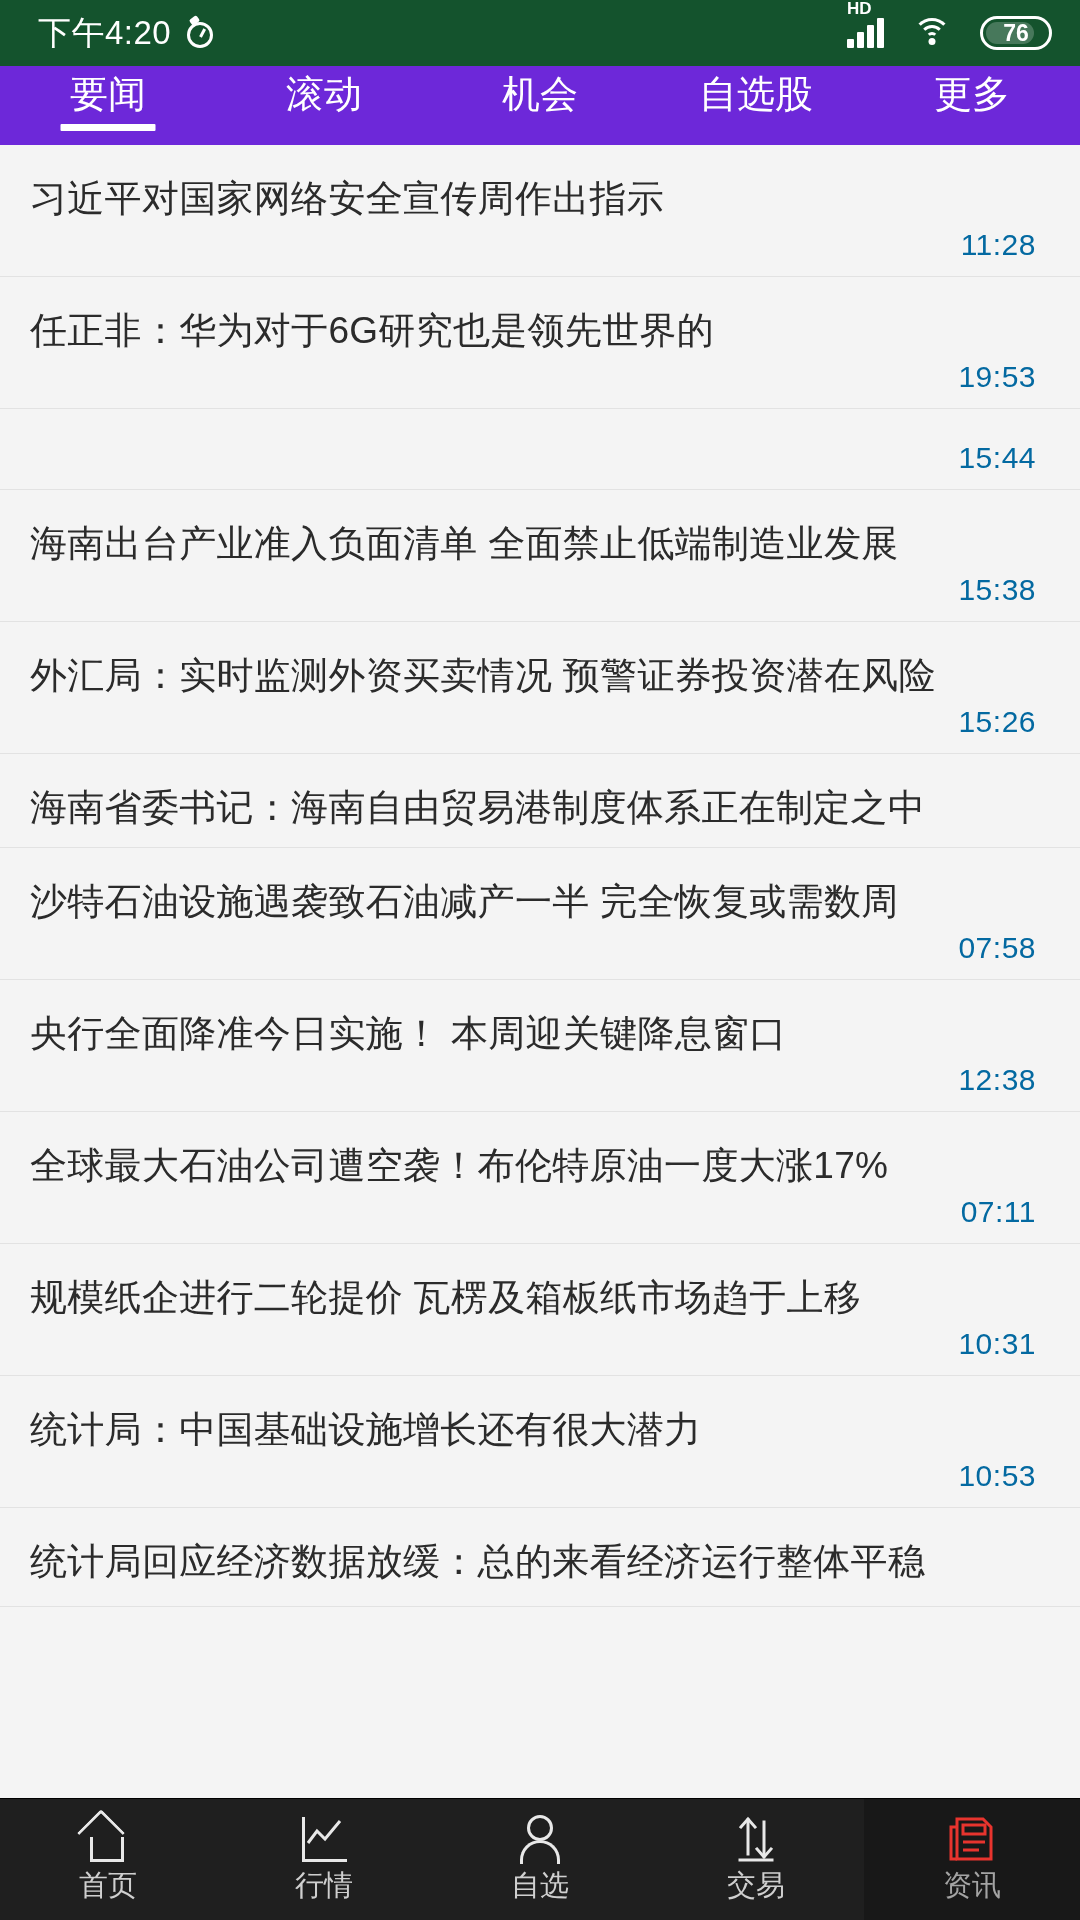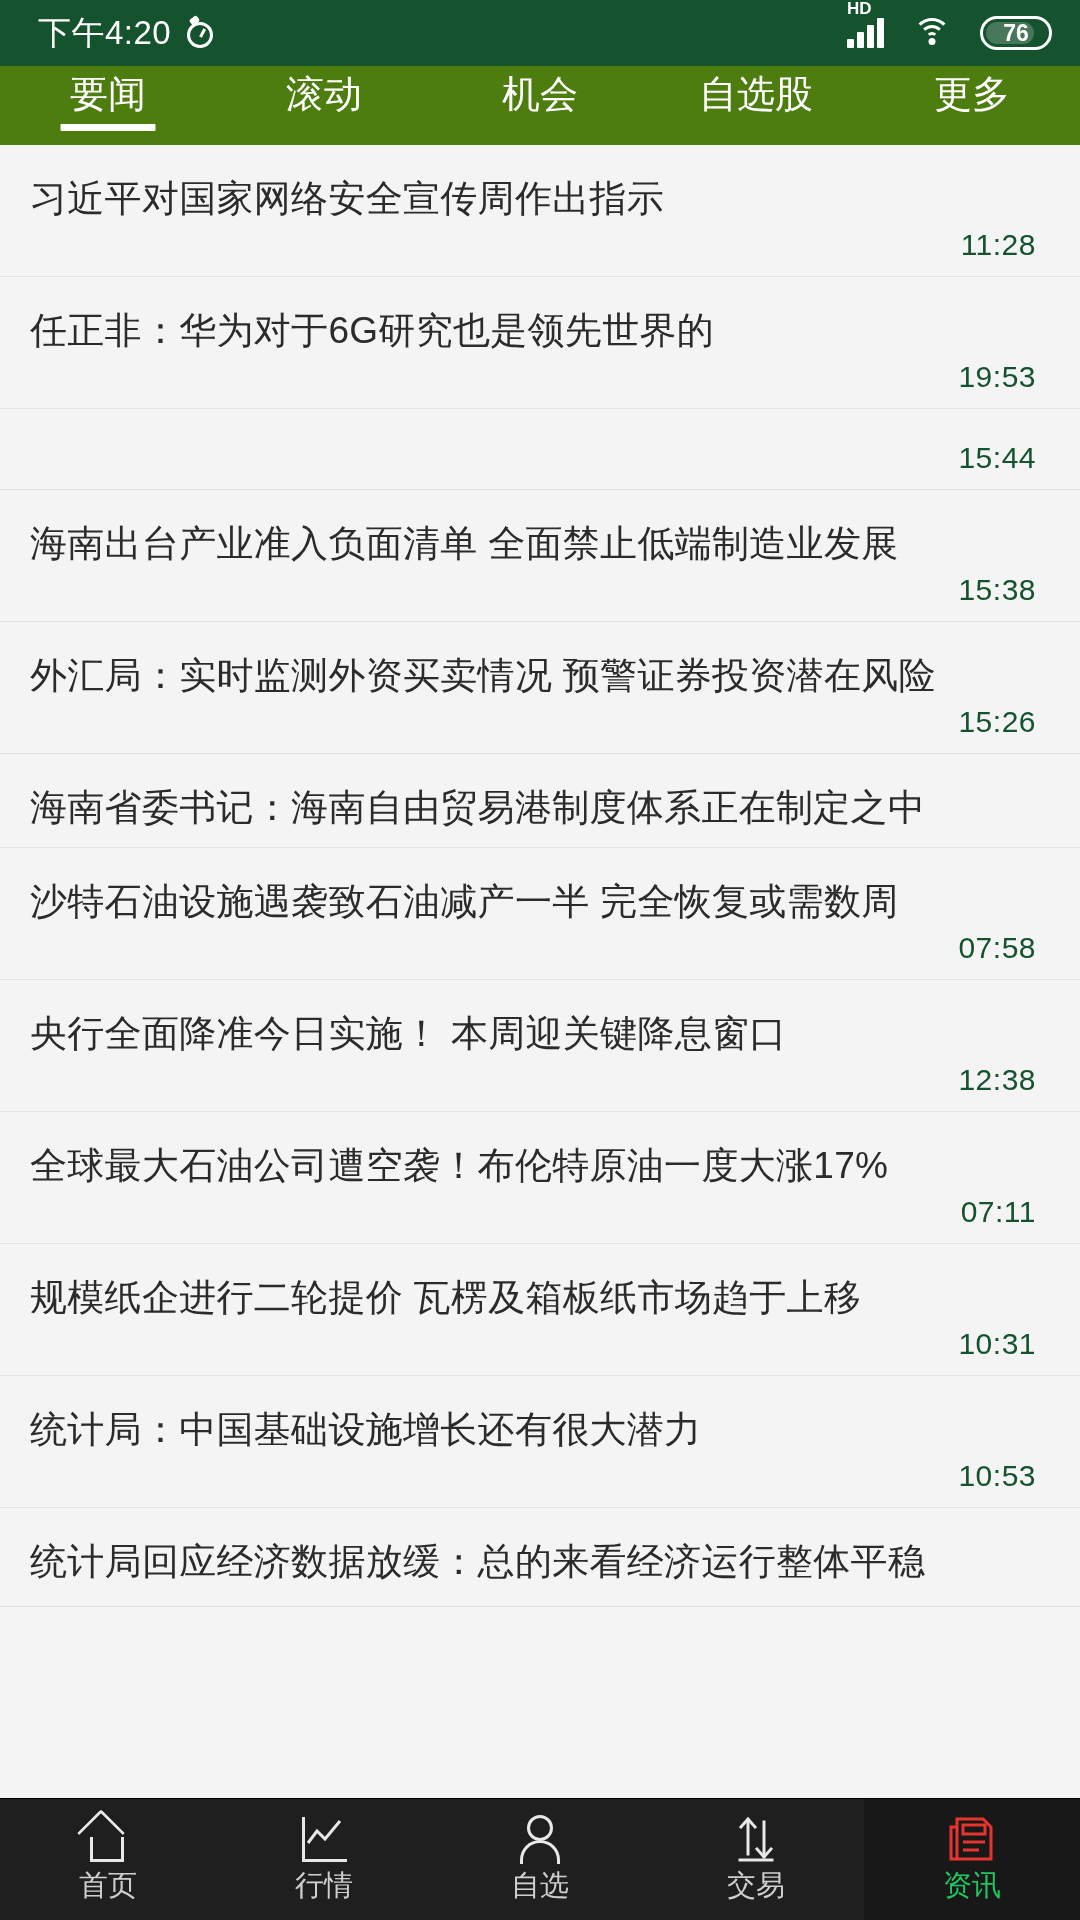--- a/index.html
+++ b/index.html
@@ -66,21 +66,21 @@
     position:relative; display:flex; align-items:center; justify-content:center;
   }
   .battery .fill {
     position:absolute; left:3px; top:3px; bottom:3px; width:72%;
     background:rgba(255,255,255,.22); border-radius:14px;
   }
   .battery .lvl { color:#fff; font-size:23px; font-weight:bold; position:relative; }
 
   
   .topnav {
-    background:#4d7c0f; flex:0 0 79px; display:flex; align-items:stretch;
+    background:#6d28d9; flex:0 0 79px; display:flex; align-items:stretch;
     position:relative;
   }
   .topnav .tab {
     flex:1; display:flex; flex-direction:column; align-items:center;
     justify-content:flex-start; padding-top:4px; position:relative; cursor:pointer;
   }
   .topnav .tab .lbl { color:#fff; font-size:38px; line-height:1.3; }
   .topnav .tab.active .lbl { font-weight:normal; }
   .topnav .tab .underline {
     position:absolute; bottom:14px; left:50%; transform:translateX(-50%);
@@ -91,36 +91,36 @@
   .newslist { flex:1 1 auto; overflow:hidden; background:#f4f4f4; }
   .news-item {
     background:#f4f4f4; border-bottom:1px solid #e2e2e2;
     padding:28px 44px 14px 30px; cursor:pointer;
   }
   .news-item .title {
     font-size:37px; color:#2b2b2b; line-height:1.38; letter-spacing:.3px;
     word-break:break-all;
   }
   .news-item .time {
-    text-align:right; font-size:30px; color:#14532d; margin-top:4px;
+    text-align:right; font-size:30px; color:#0369a1; margin-top:4px;
     letter-spacing:.5px;
   }
 
   
   .bottomnav {
     flex:0 0 122px; background:#1f1f1f; display:flex; align-items:stretch;
     border-top:1px solid #000;
   }
   .bottomnav .bn {
     flex:1; display:flex; flex-direction:column; align-items:center;
     justify-content:center; gap:1px; cursor:pointer;
   }
   .bottomnav .bn.active { background:#181818; }
   .bottomnav .bn .bn-label { font-size:29px; color:#cfcfcf; }
-  .bottomnav .bn.active .bn-label { color:#22c55e; }
+  .bottomnav .bn.active .bn-label { color:#a3a3a3; }
   .bn-icon { width:56px; height:52px; position:relative; }
 
   
   .ico-home .roof {
     position:absolute; left:4px; top:3px; width:34px; height:34px;
     border-left:3px solid #e8e8e8; border-top:3px solid #e8e8e8;
     transform:rotate(45deg); border-radius:4px 0 0 0;
   }
   .ico-home .walls {
     position:absolute; left:10px; top:24px; width:34px; height:25px;

